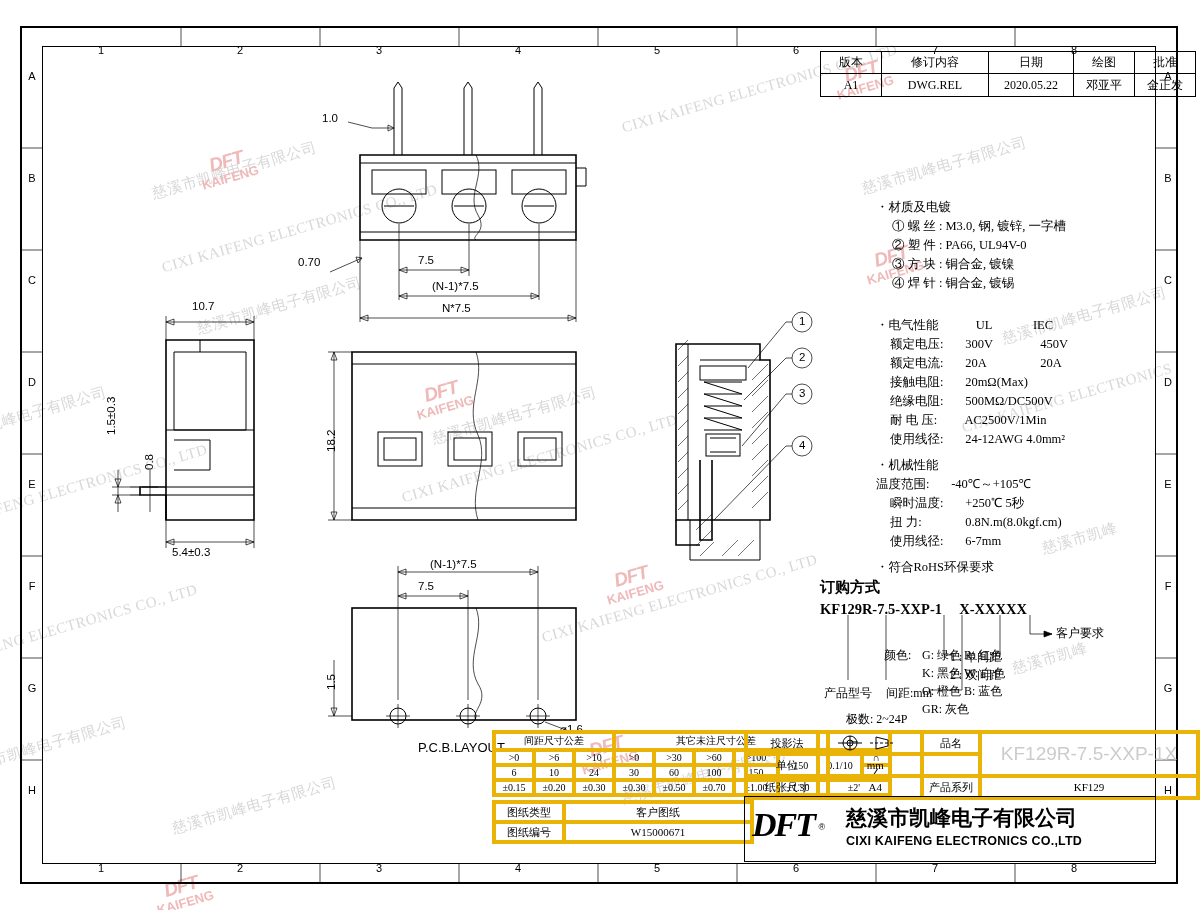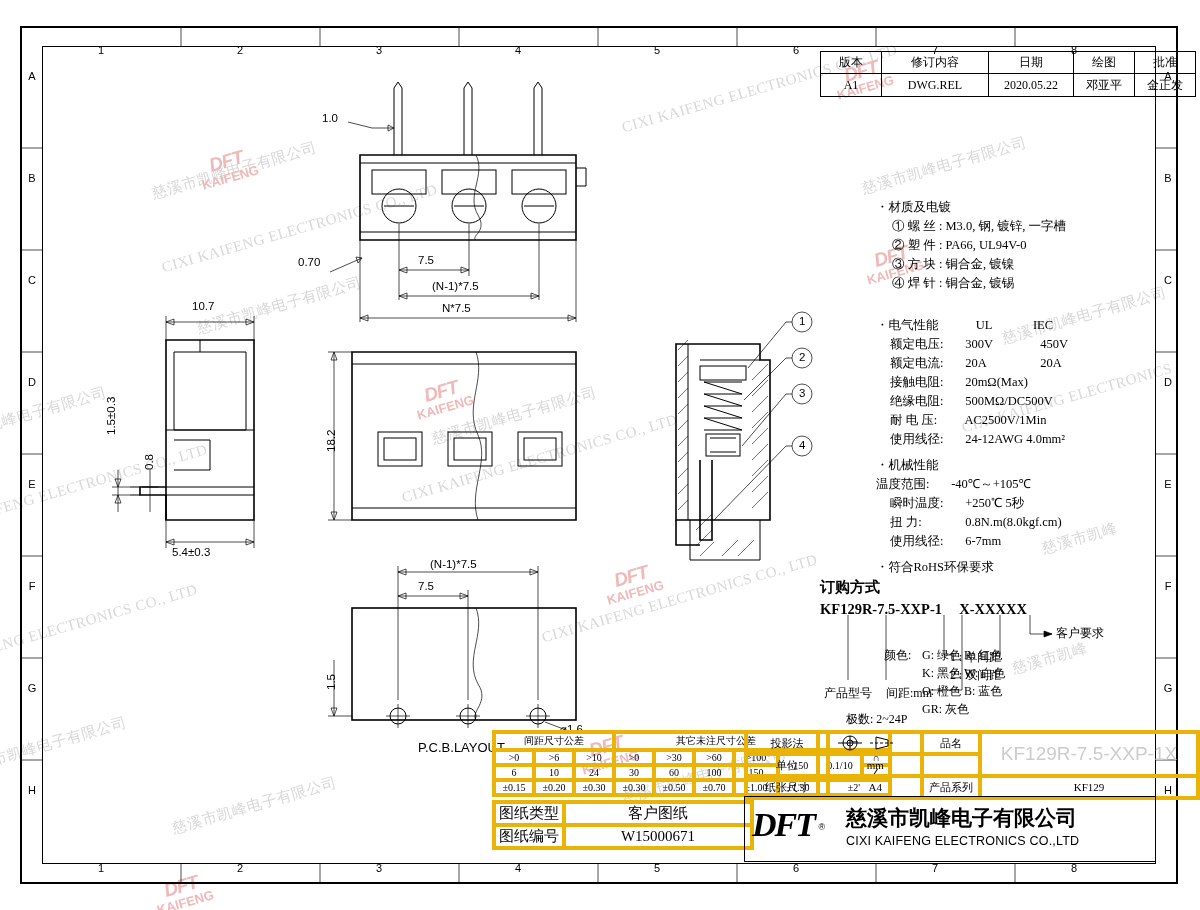--- a/index.html
+++ b/index.html
@@ -32,21 +32,21 @@
   
   table{border-collapse:collapse;}
   .rev{position:absolute;left:820px;top:51px;font-size:12px;font-family:"Liberation Serif",serif;}
   .rev td,.rev th{border:1px solid #000;text-align:center;padding:2px 3px;font-weight:normal;}
   .rev .r1 td{height:18px;}
 
   
   .tb{position:absolute;font-size:10px;font-family:"Liberation Serif",serif;}
   .tb td,.tb th{border:4px solid #eab308;text-align:center;padding:0 2px;font-weight:normal;}
   .bigname{font-size:21px;font-weight:bold;font-family:"Liberation Serif",serif;}
-  .engname{font-size:12.5px;font-weight:normal;font-family:"Liberation Sans",sans-serif;letter-spacing:.2px;}
+  .engname{font-size:12.5px;font-weight:bold;font-family:"Liberation Sans",sans-serif;letter-spacing:.2px;}
   .pn{position:absolute;font-size:19px;color:#ccc;font-family:"Liberation Sans",sans-serif;}
 </style>
 </head>
 <body>
 
 <div id="sheet">
 
   <div>
     <div class="wm" style="left:-60px;top:430px;">慈溪市凯峰电子有限公司</div>
     <div class="wm" style="left:-70px;top:520px;">CIXI KAIFENG ELECTRONICS CO., LTD</div>
@@ -527,21 +527,21 @@
       <td>±0.30</td>
       <td>±0.50</td>
       <td>±0.70</td>
       <td>±1.00</td>
       <td>±1.30</td>
       <td colspan="2">±2'</td>
     </tr>
   </tbody>
     </table>
 
-  <table class="tb" style="position:absolute;left:492px;top:800px;font-size:15px;">
+  <table class="tb" style="position:absolute;left:492px;top:800px;font-size:11px;">
     <tbody>
         <tr style="height:20px;">
       <td style="width:62px;">图纸类型</td>
       <td colspan="3" style="width:180px;">客户图纸</td>
     </tr>
     <tr style="height:20px;">
       <td>图纸编号</td>
       <td colspan="3">W15000671</td>
     </tr>
   </tbody>

